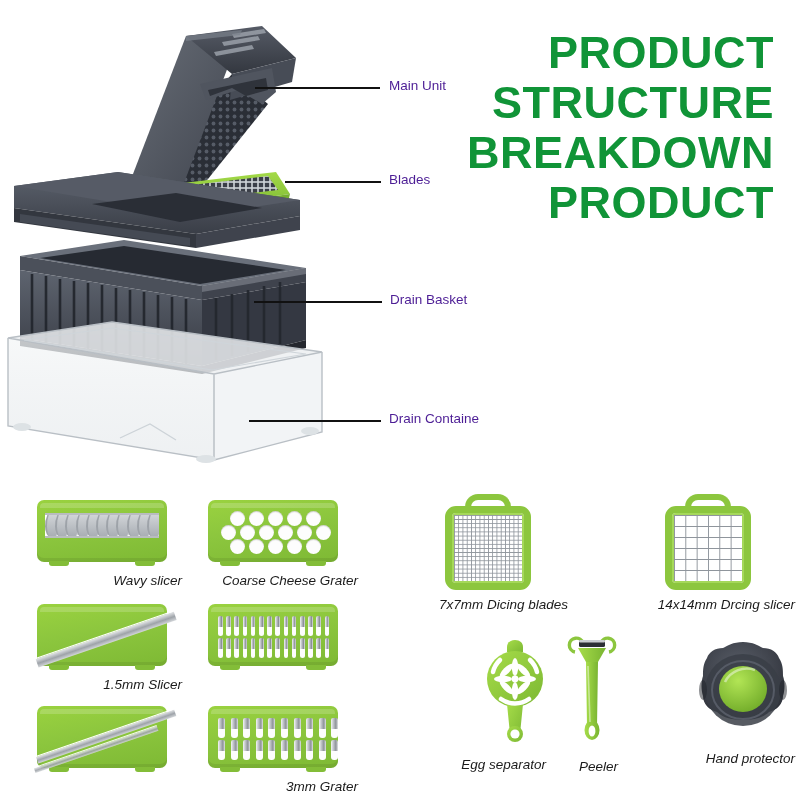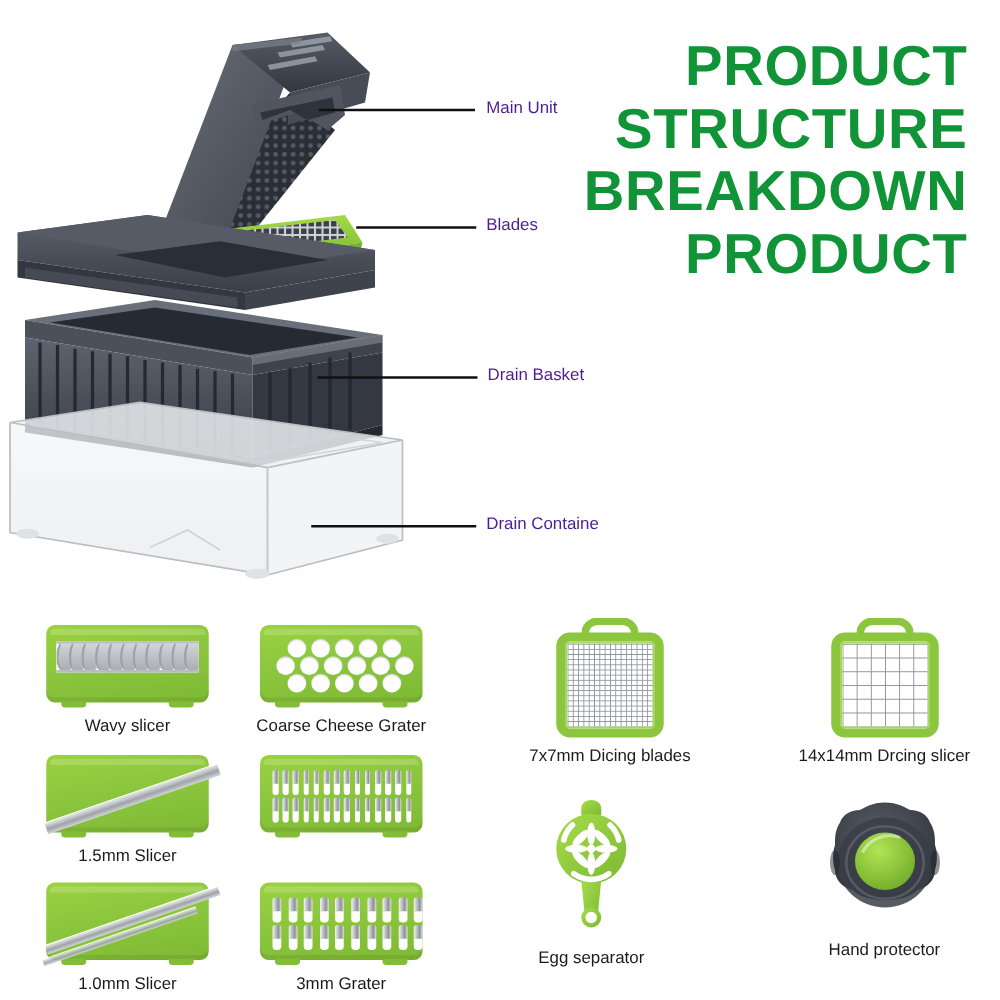--- a/index.html
+++ b/index.html
@@ -29,21 +29,21 @@
   .callout .ctext{
     position:absolute;top:-2px;
     font-size:13.5px;color:#4c1d95;white-space:nowrap;
   }
 
   
   #product{position:absolute;left:0;top:8px;width:330px;height:470px;}
 
   
   #accessories{position:absolute;left:0;top:488px;width:800px;height:312px;}
-  .acc{position:absolute;text-align:center;}
+  .acc{position:absolute;text-align:right;font-style:italic;}
   .acc .art{position:relative;margin:0 auto;}
   .acc .cap{
     font-size:13.5px;color:#1b1b1b;margin-top:7px;white-space:nowrap;
     line-height:16px;
   }
 
   
   .insert{
     position:relative;width:130px;height:62px;border-radius:7px;
     background:linear-gradient(170deg,#9ad23f 0%,#8cc63e 45%,#7eb934 100%);
@@ -387,21 +387,20 @@
     </div>
 
     <div class="acc" style="left:22px;top:218px;width:160px;">
       <div class="art" style="width:130px;height:66px;">
         <div class="insert">
           <div class="rim"></div>
           <div class="diagblade" style="left:-4px;top:26px;width:146px;height:7px;transform:rotate(-19deg);"></div>
           <div class="diagblade" style="left:-6px;top:40px;width:130px;height:5px;transform:rotate(-19deg);opacity:.9;"></div>
         </div>
       </div>
-      <div class="cap">1.0mm Slicer</div>
     </div>
 
     <div class="acc" style="left:188px;top:218px;width:170px;">
       <div class="art" style="width:130px;height:66px;">
         <div class="insert">
           <div class="rim"></div>
           <div class="teeth" id="teeth3">
               <s style="left: 10px; top: 12px; width: 7px; height: 11px;"></s>
               <s style="left: 22.6px; top: 12px; width: 7px; height: 11px;"></s>
               <s style="left: 35.2px; top: 12px; width: 7px; height: 11px;"></s>
@@ -478,20 +477,43 @@
           <circle cx="31" cy="41" r="3.4"></circle>
         </g>
 
         <path d="M9,34 a24,24 0 0 1 7,-12" stroke="#ffffff" stroke-width="4.5" fill="none" stroke-linecap="round"></path>
         <path d="M53,34 a24,24 0 0 0 -7,-12" stroke="#ffffff" stroke-width="4.5" fill="none" stroke-linecap="round"></path>
         <path d="M17,61 a24,24 0 0 0 28,0" stroke="#ffffff" stroke-width="4.5" fill="none" stroke-linecap="round"></path>
       </svg>
       <div class="cap">Egg separator</div>
     </div>
 
+    <div class="acc" style="left:522px;top:148px;width:96px;">
+      <svg class="art peeler" viewBox="0 0 52 112">
+        <defs>
+          <linearGradient id="pg" x1="0" y1="0" x2="1" y2="0">
+            <stop offset="0" stop-color="#a6dc49"></stop>
+              <stop offset="1" stop-color="#79b431"></stop>
+          </linearGradient>
+        </defs>
+
+        <path d="M9,16 a7,7 0 1 1 8,-9" stroke="#8cc63e" stroke-width="3.4" fill="none"></path>
+        <path d="M43,16 a7,7 0 1 0 -8,-9" stroke="#8cc63e" stroke-width="3.4" fill="none"></path>
+        <path d="M12,12 L20,26 L32,26 L40,12 Z" fill="url(#pg)"></path>
+
+        <rect x="13" y="4" width="26" height="7" rx="1.6" fill="#2c2f35"></rect>
+        <rect x="13" y="4" width="26" height="2.4" rx="1" fill="#c9ccd0"></rect>
+
+        <path d="M20,26 L32,26 L31,90 c0,10 -10,10 -10,0 Z" fill="url(#pg)"></path>
+        <ellipse cx="26" cy="94" rx="7.5" ry="10" fill="url(#pg)"></ellipse>
+        <ellipse cx="26" cy="95" rx="3.4" ry="5.6" fill="#ffffff"></ellipse>
+        <path d="M22,30 L24,86" stroke="#ffffff" stroke-width="1.6" opacity=".45"></path>
+      </svg>
+      <div class="cap">Peeler</div>
+    </div>
 
     <div class="acc" style="left:620px;top:152px;width:175px;">
       <svg class="art hp" viewBox="0 0 104 100">
         <defs>
           <radialGradient id="hpDark" cx="45%" cy="35%" r="75%">
             <stop offset="0" stop-color="#5a5f69"></stop>
               <stop offset="1" stop-color="#2b2e36"></stop>
           </radialGradient>
           <radialGradient id="hpGreen" cx="40%" cy="32%" r="70%">
             <stop offset="0" stop-color="#b2e555"></stop>

